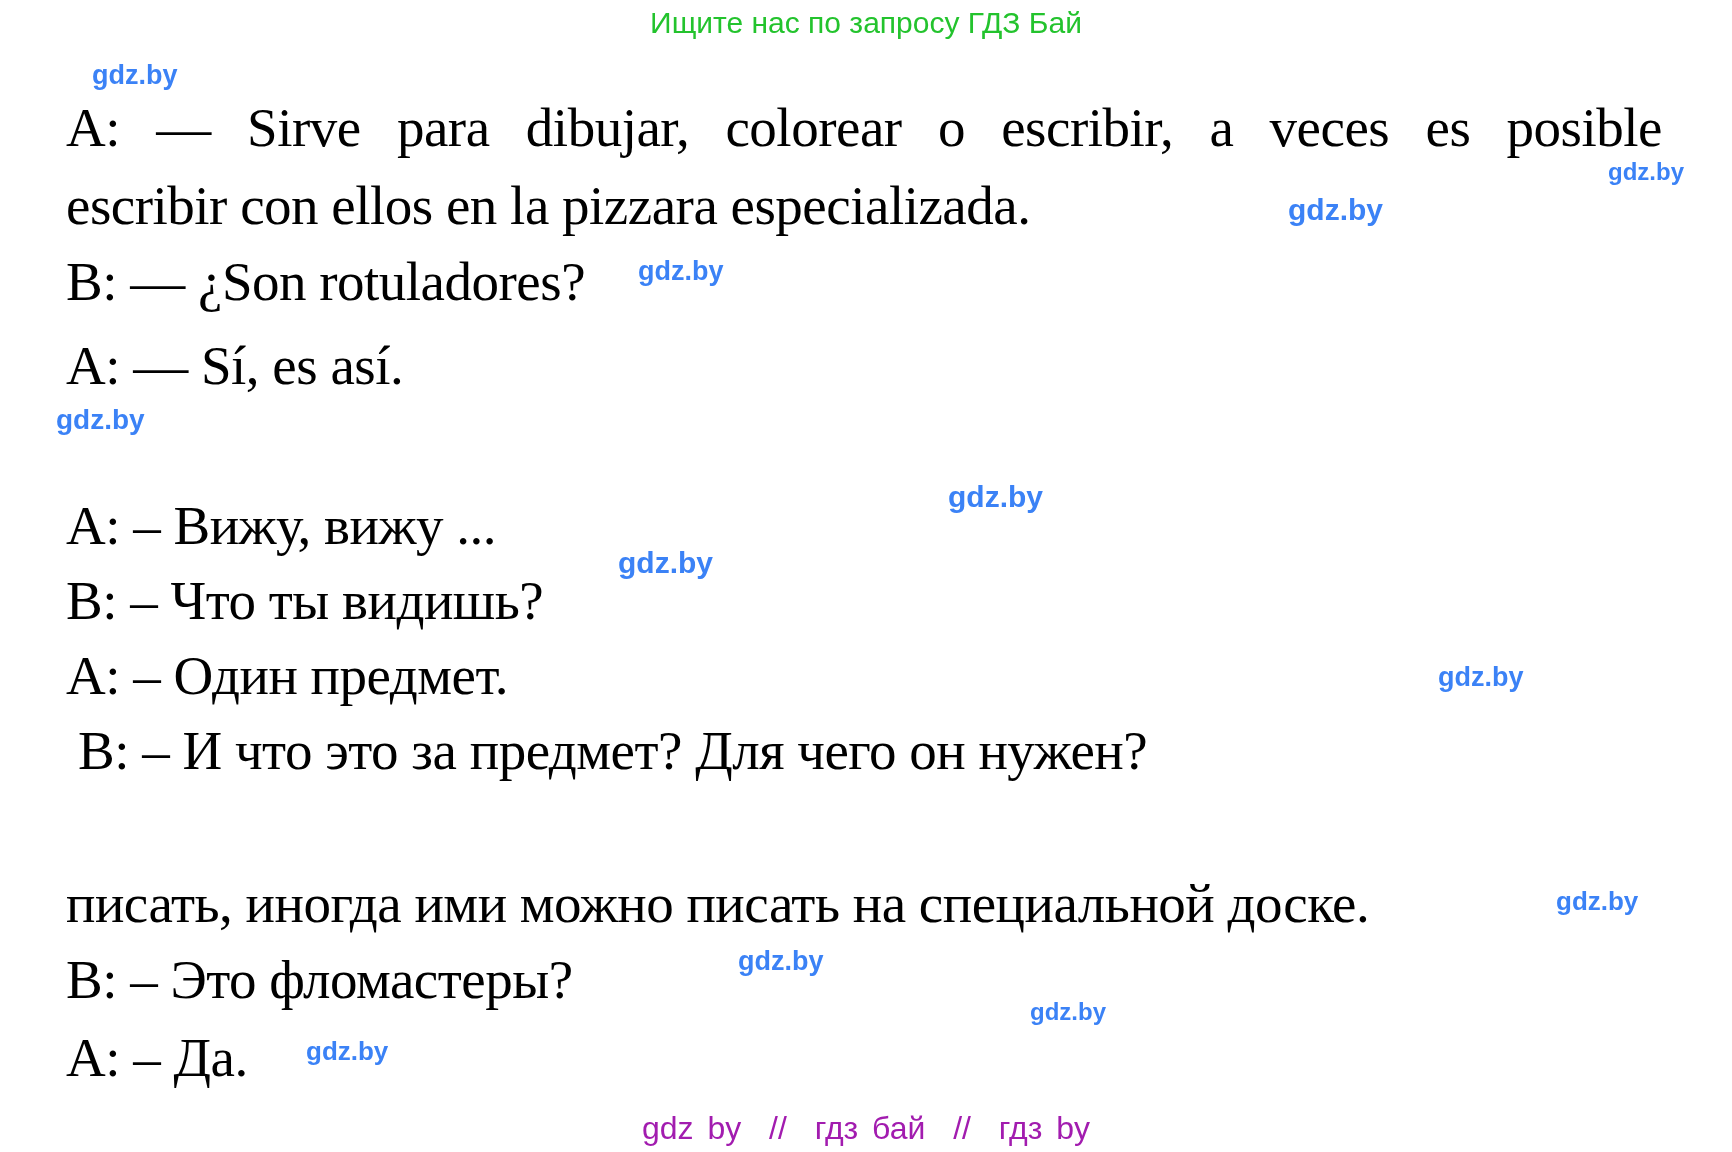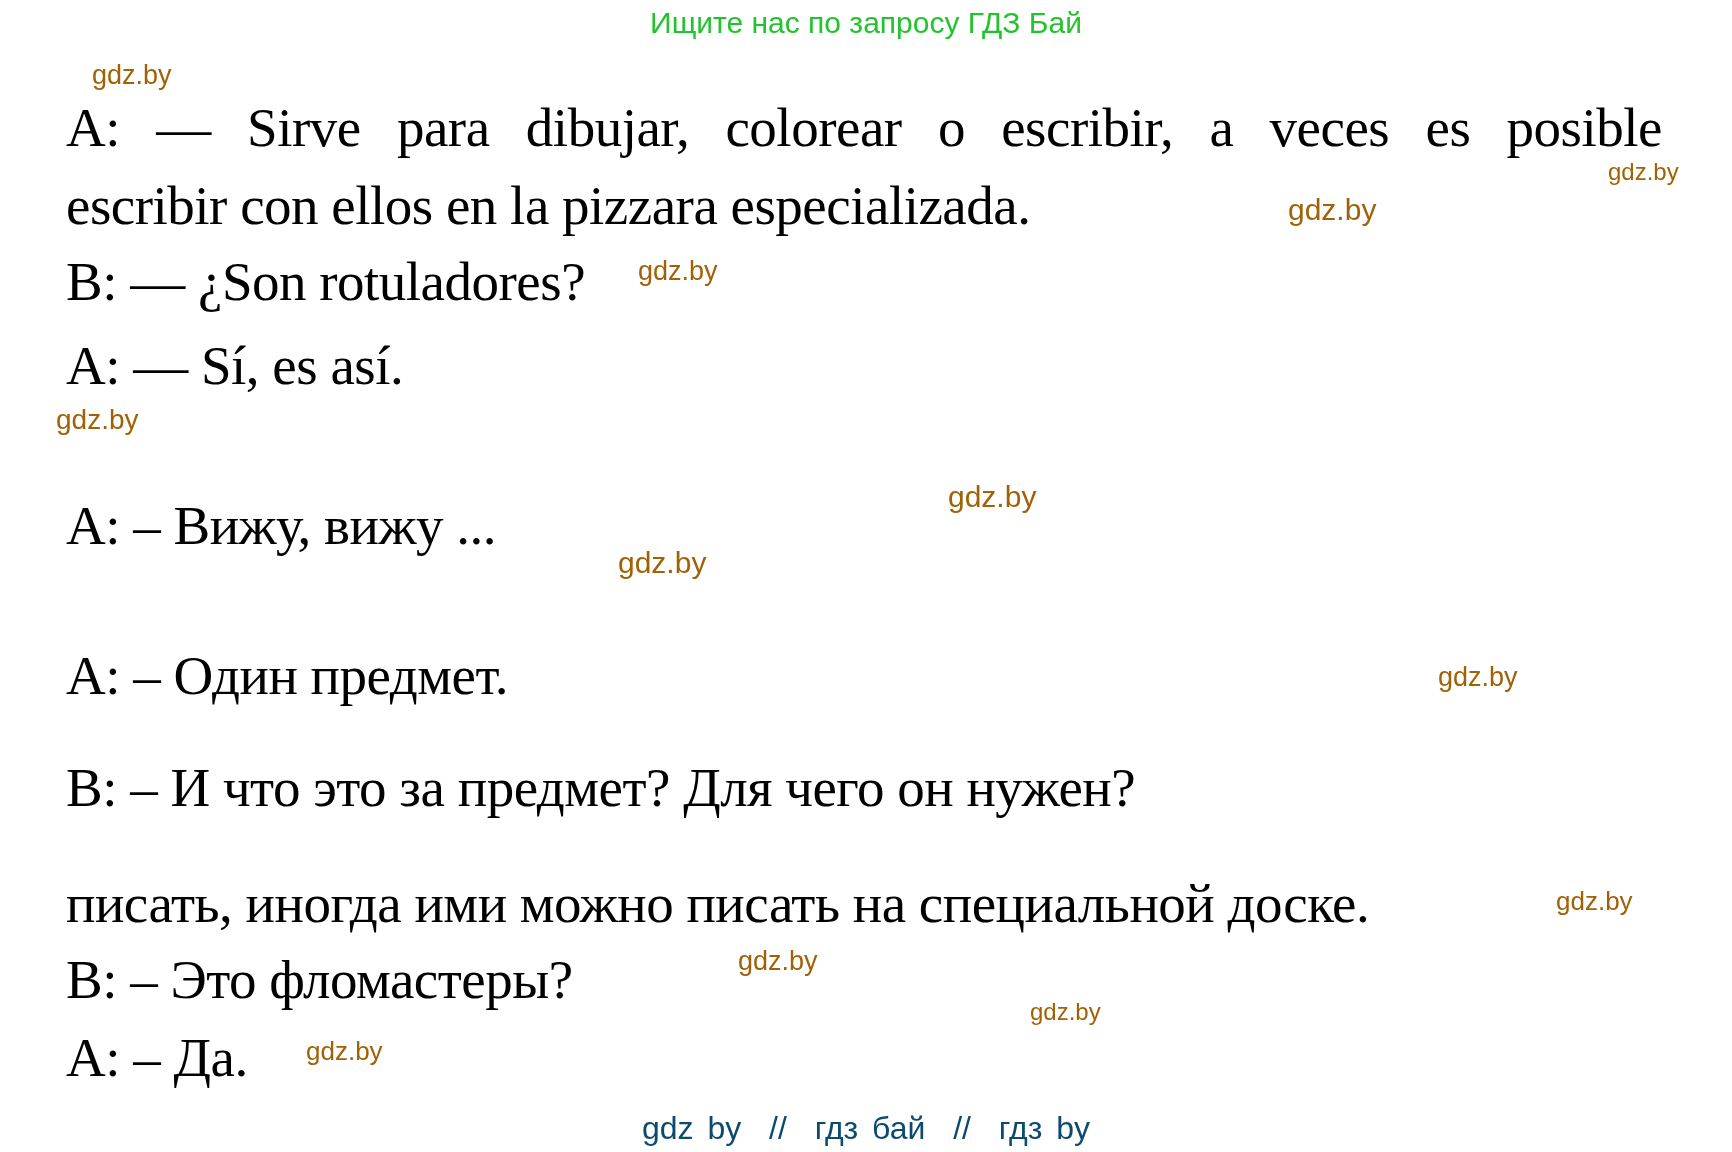--- a/index.html
+++ b/index.html
@@ -23,21 +23,21 @@
     letter-spacing:-0.5px;
   }
   .line.justify{
     white-space:normal;
     text-align:justify;
     text-align-last:justify;
   }
   .wm{
     position:absolute;
     font-family:"Liberation Sans", sans-serif;
-    color:#a16207;white-space:nowrap;line-height:1;
+    color:#3b82f6;white-space:nowrap;line-height:1;font-weight:bold;
   }
   .footer{
     position:absolute;top:1110px;left:50%;transform:translateX(-50%);
     font-family:"Liberation Sans", sans-serif;
     font-size:32px;white-space:pre;word-spacing:5px;
   }
 </style>
 </head>
 <body>
 
@@ -57,21 +57,22 @@
   <span class="wm" style="left:738px;top:948px;font-size:27px;">gdz.by</span>
   <span class="wm" style="left:1030px;top:1000px;font-size:24px;">gdz.by</span>
   <span class="wm" style="left:306px;top:1038px;font-size:26px;">gdz.by</span>
 
   <div class="line justify" style="top:98px;width:1596px;">A: — Sirve para dibujar, colorear o escribir, a veces es posible</div>
   <div class="line" style="top:176px;">escribir con ellos en la pizzara especializada.</div>
   <div class="line" style="top:252px;">B: — ¿Son rotuladores?</div>
   <div class="line" style="top:336px;">A: — Sí, es así.</div>
 
   <div class="line" style="top:496px;">A: – Вижу, вижу ...</div>
+  <div class="line" style="top:571px;">B: – Что ты видишь?</div>
   <div class="line" style="top:646px;">A: – Один предмет.</div>
-  <div class="line" style="top:758px;">B: – И что это за предмет? Для чего он нужен?</div>
+  <div class="line" style="top:721px;margin-left:12px;">B: – И что это за предмет? Для чего он нужен?</div>
   <div class="line" style="top:874px;">писать, иногда ими можно писать на специальной доске.</div>
   <div class="line" style="top:950px;">B: – Это фломастеры?</div>
   <div class="line" style="top:1028px;">A: – Да.</div>
 
-  <div class="footer" style="color:#0c4a6e;">gdz by  //  гдз бай  //  гдз by</div>
+  <div class="footer" style="color:#a21caf;">gdz by  //  гдз бай  //  гдз by</div>
 
 </div>
 
 </body></html>

